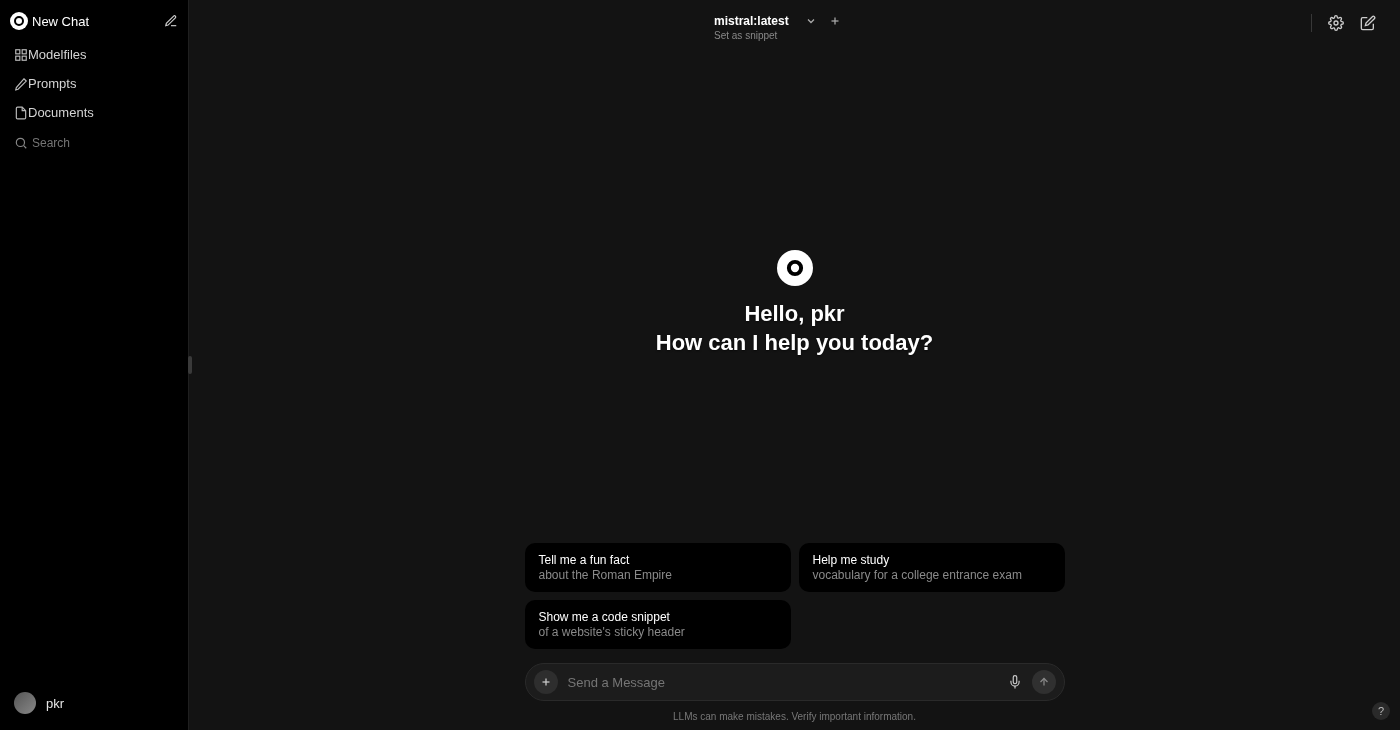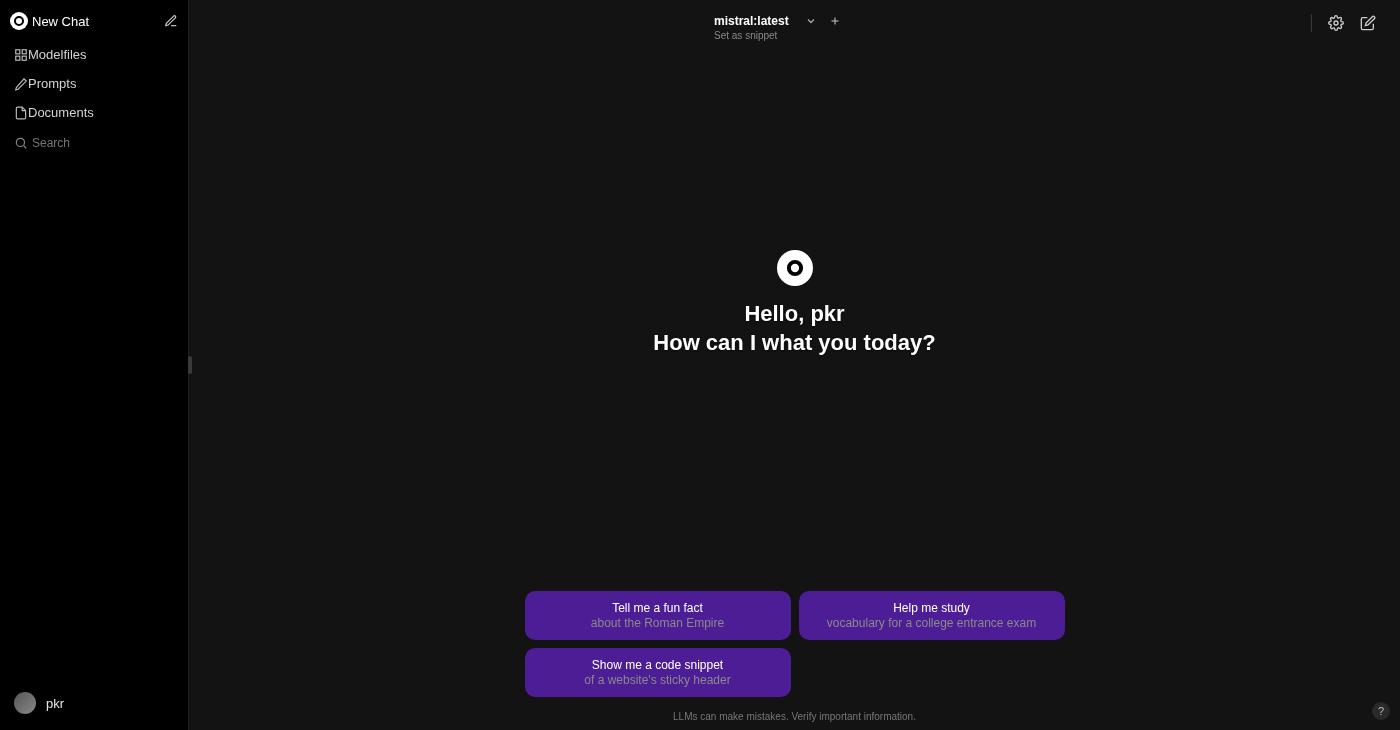--- a/index.html
+++ b/index.html
@@ -163,25 +163,25 @@
   align-items: center;
 }
 .suggestions {
   width: 540px;
   display: grid;
   grid-template-columns: 1fr 1fr;
   gap: 8px;
   margin-bottom: 14px;
 }
 .suggestion {
-  background: #4c1d95;
+  background: #000000;
   border-radius: 10px;
   padding: 10px 14px;
   cursor: pointer;
-  text-align: center;
+  text-align: left;
 }
 .sugg-title { font-size: 12px; color: #fff; font-weight: 500; }
 .sugg-sub { font-size: 12px; color: #8a8a8a; margin-top: 1px; }
 .input-row {
   width: 540px;
   background: #1c1c1c;
   border-radius: 20px;
   padding: 6px 8px;
   display: flex;
   align-items: center;
@@ -349,38 +349,60 @@
   </div>
 
   <div class="center-area">
     <div class="big-logo">
       <svg width="18" height="18" viewBox="0 0 10 10">
           <circle cx="5" cy="5" r="3.4" fill="none" stroke="#000" stroke-width="2.2"></circle>
         </svg>
     </div>
     <div class="greeting">
       <div>Hello, pkr</div>
-      <div>How can I what you today?</div>
+      <div>How can I help you today?</div>
     </div>
   </div>
 
   <div class="bottom-block">
     <div class="suggestions">
       <div class="suggestion">
         <div class="sugg-title">Tell me a fun fact</div>
         <div class="sugg-sub">about the Roman Empire</div>
       </div>
       <div class="suggestion">
         <div class="sugg-title">Help me study</div>
         <div class="sugg-sub">vocabulary for a college entrance exam</div>
       </div>
       <div class="suggestion">
         <div class="sugg-title">Show me a code snippet</div>
         <div class="sugg-sub">of a website's sticky header</div>
       </div>
     </div>
 
+    <div class="input-row">
+      <div class="plus-btn">
+        <svg width="12" height="12" viewBox="0 0 24 24" fill="none" stroke="#ccc" stroke-width="2.5">
+            <line x1="12" y1="5" x2="12" y2="19"></line>
+            <line x1="5" y1="12" x2="19" y2="12"></line>
+          </svg>
+      </div>
+      <input class="msg-input" type="text" placeholder="Send a Message" style="">
+      <span class="icon-btn">
+        <svg width="14" height="14" viewBox="0 0 24 24" fill="none" stroke="#ccc" stroke-width="2">
+            <path d="M12 1a3 3 0 00-3 3v8a3 3 0 006 0V4a3 3 0 00-3-3z"></path>
+            <path d="M19 10v2a7 7 0 01-14 0v-2"></path>
+            <line x1="12" y1="19" x2="12" y2="23"></line>
+          </svg>
+      </span>
+      <div class="send-btn">
+        <svg width="12" height="12" viewBox="0 0 24 24" fill="none" stroke="#888" stroke-width="2.5">
+            <line x1="12" y1="19" x2="12" y2="5"></line>
+            <polyline points="5 12 12 5 19 12"></polyline>
+          </svg>
+      </div>
+    </div>
 
     <div class="disclaimer">LLMs can make mistakes. Verify important information.</div>
   </div>
 
   <div class="help-fab">?</div>
 </div>
 
 </body></html>

